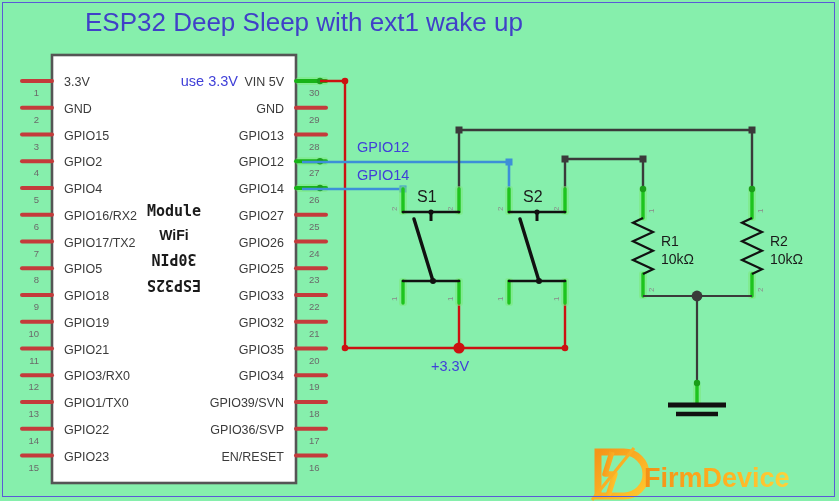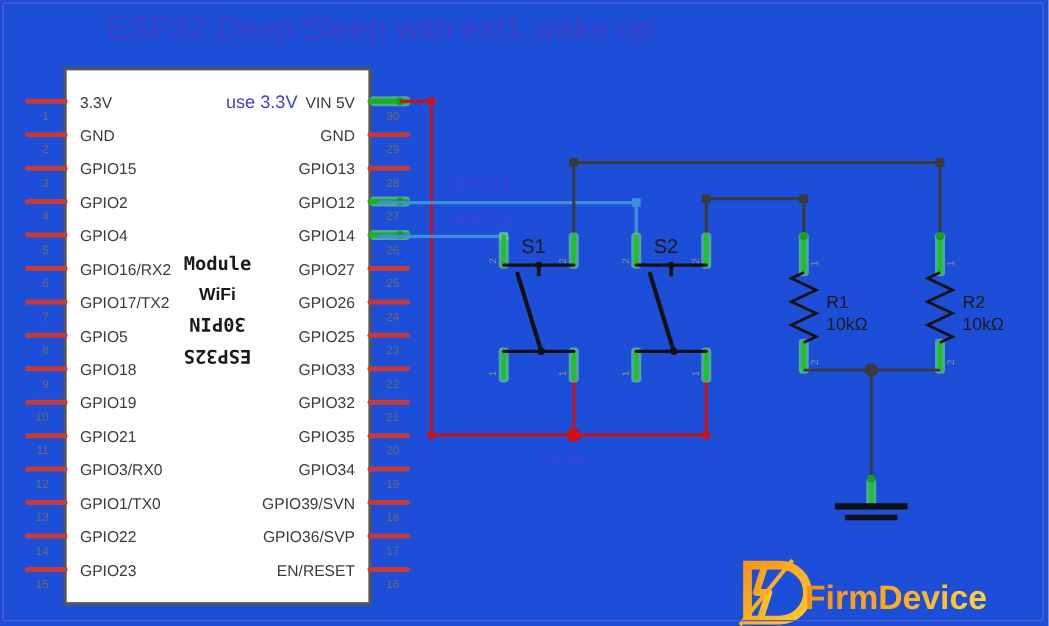--- a/index.html
+++ b/index.html
@@ -7,21 +7,21 @@
     padding: 0;
     background: #ffffff;
   }
   body {
     font-family: "Liberation Sans", sans-serif;
   }
   #page {
     position: relative;
     width: 839px;
     height: 501px;
-    background: #1d4ed8;
+    background: #86efac;
     overflow: hidden;
     text-align: center;
   }
   .border-frame {
     position: absolute;
     left: 2px;
     top: 2px;
     width: 833px;
     height: 495px;
     border: 1.5px solid #5a5ad6;

